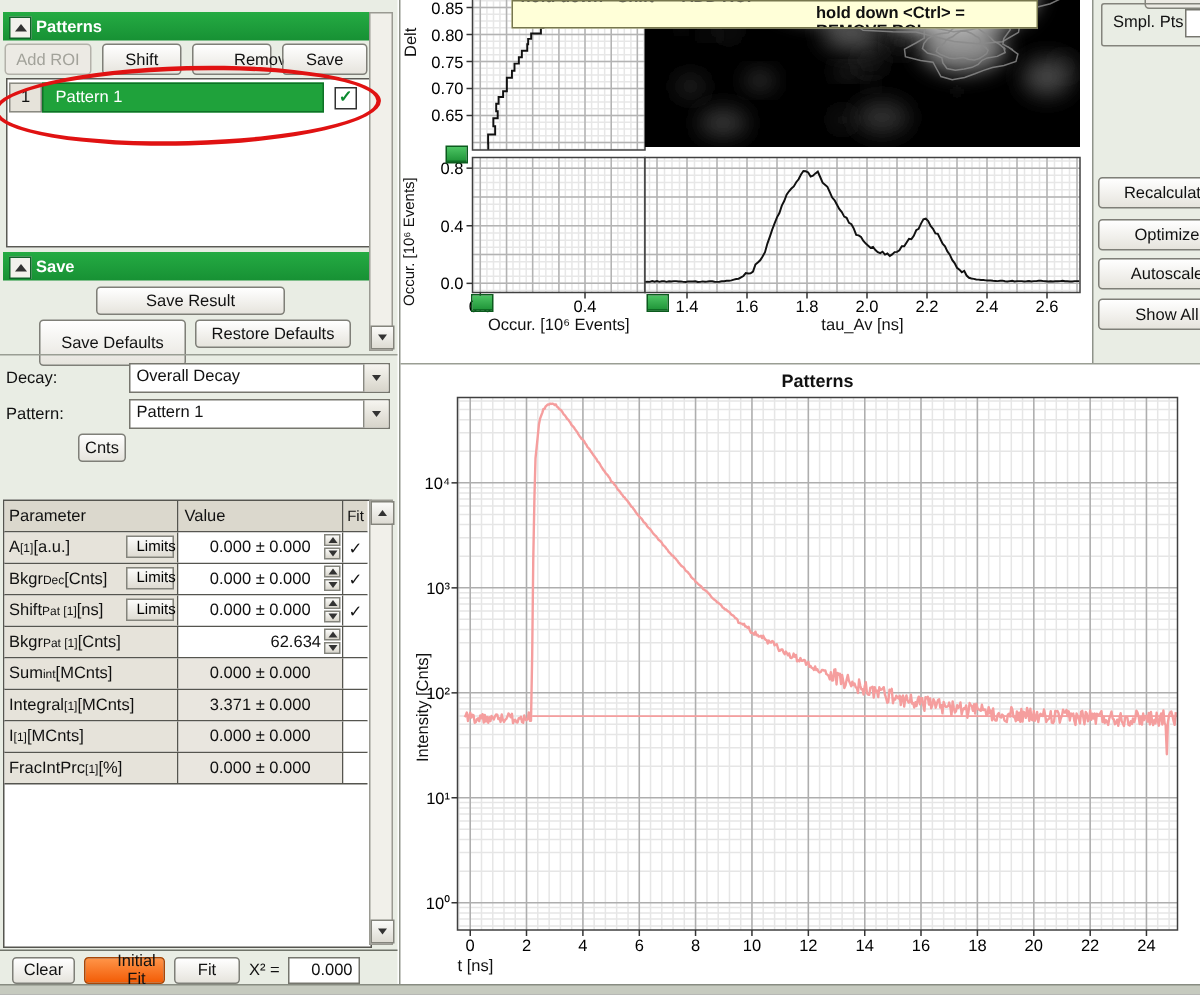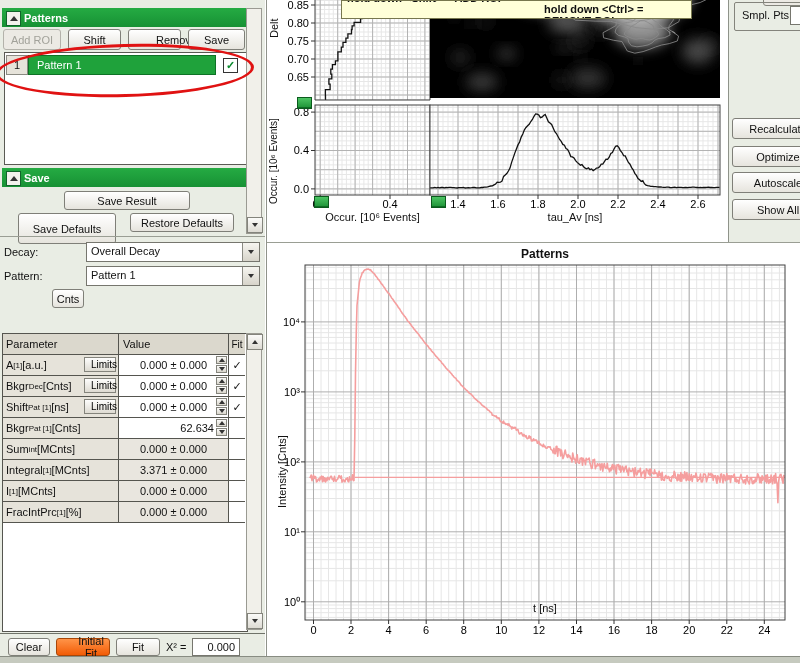--- a/index.html
+++ b/index.html
@@ -580,21 +580,21 @@
         </div>
     </div>
 
     <div class="grphead" style="left:2px;top:168px;width:244px;">
       <span class="collapse">
           <span class="tri up"></span>
         </span>
       <span>Save</span>
     </div>
     <button class="btn" style="left:64px;top:191px;width:126px;height:19px;">Save Result</button>
-    <button class="btn" style="left:18px;top:213px;width:98px;height:31px;">Save Defaults</button>
+    <button class="btn" style="left:26px;top:213px;width:98px;height:31px;">Save Defaults</button>
     <button class="btn" style="left:130px;top:213px;width:104px;height:19px;">Restore Defaults</button>
 
     <div class="hline" style="left:0;top:236px;width:265px;"></div>
 
     <span class="lab" style="left:4px;top:246px;">Decay:</span>
     <div class="combo" style="left:86px;top:242px;width:172px;">
       <span class="val">Overall Decay</span>
       <span class="arrow">
           <span class="tri mini-down"></span>
         </span>
@@ -786,16 +786,16 @@
       <input class="field" style="left: 55px; top: 3px; width: 40px; height: 19px;" value="">
     </div>
     <button class="btn" style="left:3px;top:118px;width:92px;height:21px;">Recalculate</button>
     <button class="btn" style="left:3px;top:146px;width:92px;height:21px;">Optimize</button>
     <button class="btn" style="left:3px;top:172px;width:92px;height:21px;">Autoscale</button>
     <button class="btn" style="left:3px;top:199px;width:92px;height:21px;">Show All</button>
   </div>
 
   <div class="lab" style="left:305px;top:247px;width:480px;text-align:center;font-weight:bold;font-size:12px;z-index:4;">Patterns</div>
   <div class="vlab" style="left:276px;top:378px;height:130px;z-index:4;">Intensity [Cnts]</div>
-  <div class="lab" style="left:305px;top:602px;width:480px;text-align:center;z-index:4;">t [ns]</div>
+  <div class="lab" style="left:305px;top:638px;width:480px;text-align:left;z-index:4;">t [ns]</div>
 
   <div class="abs" style="left:0;top:656px;width:800px;height:7px;background:#c6cabf;border-top:1px solid #888c82;z-index:5;"></div>
 </div>
 
 </body></html>

